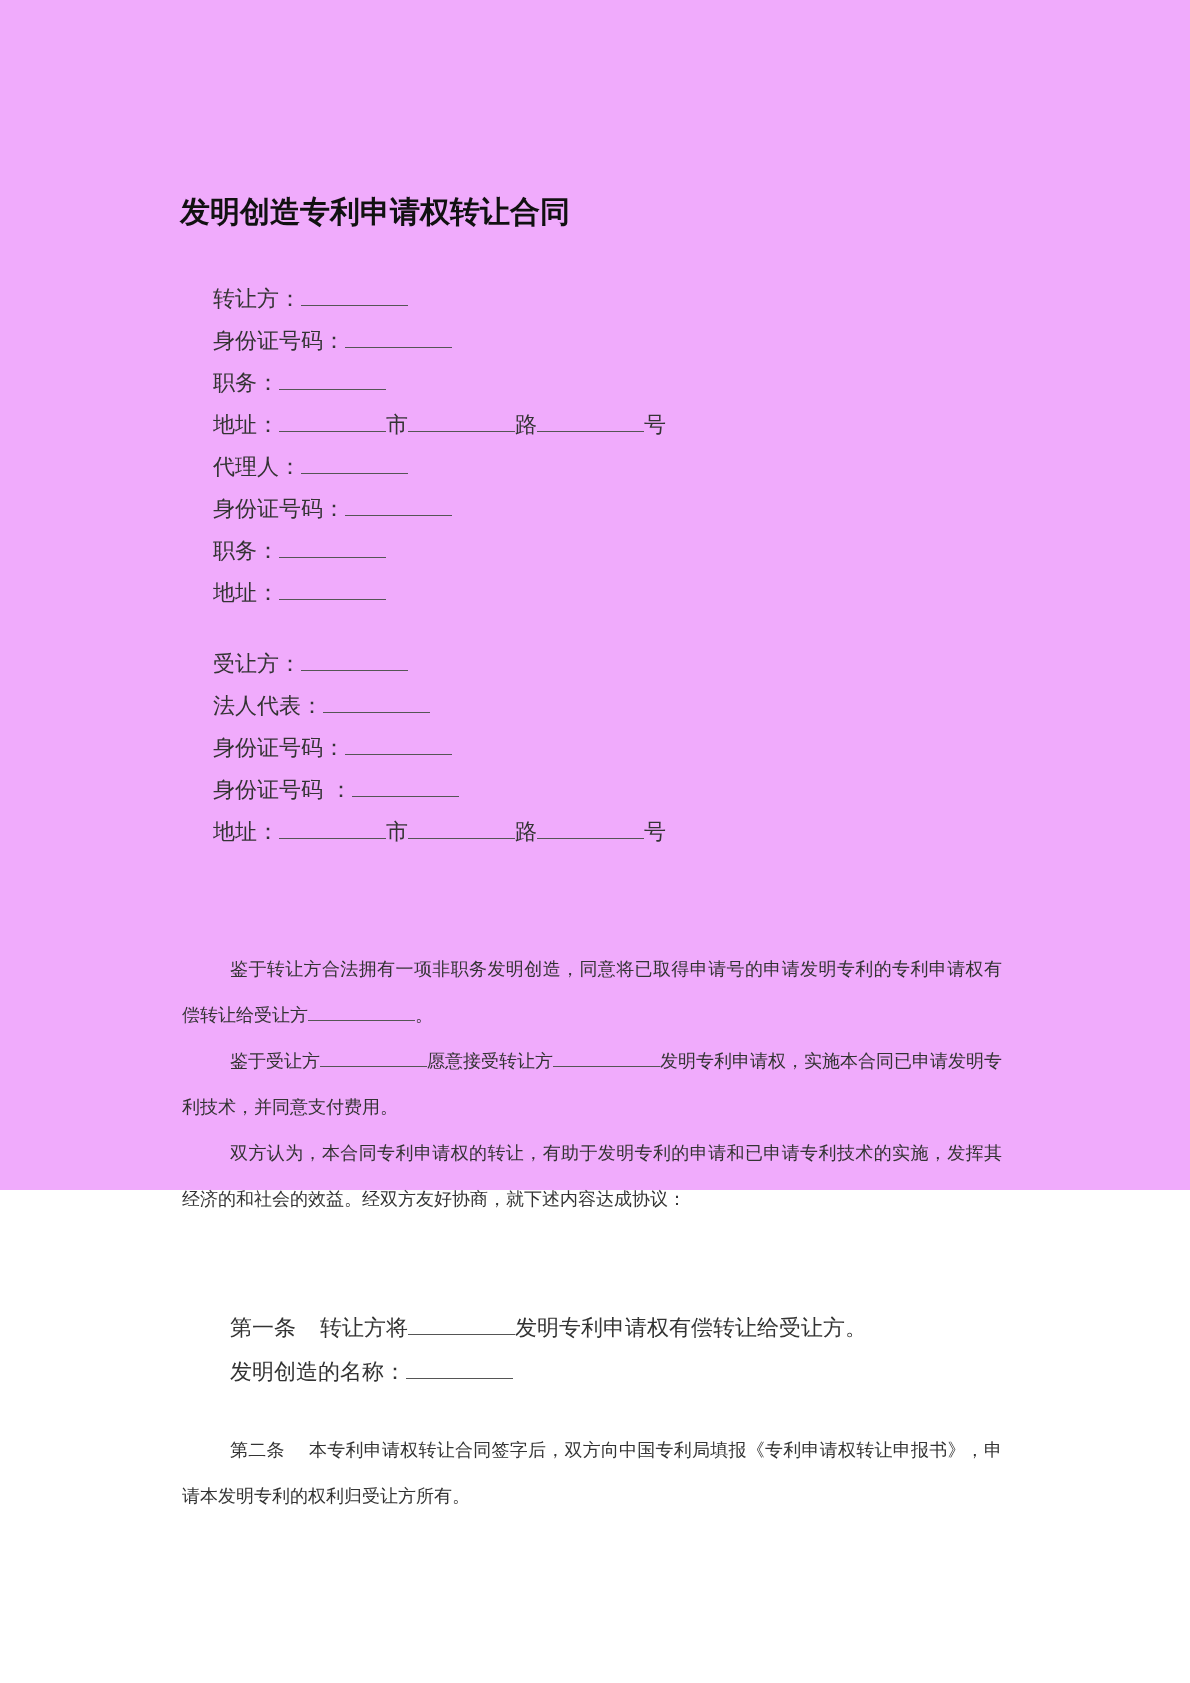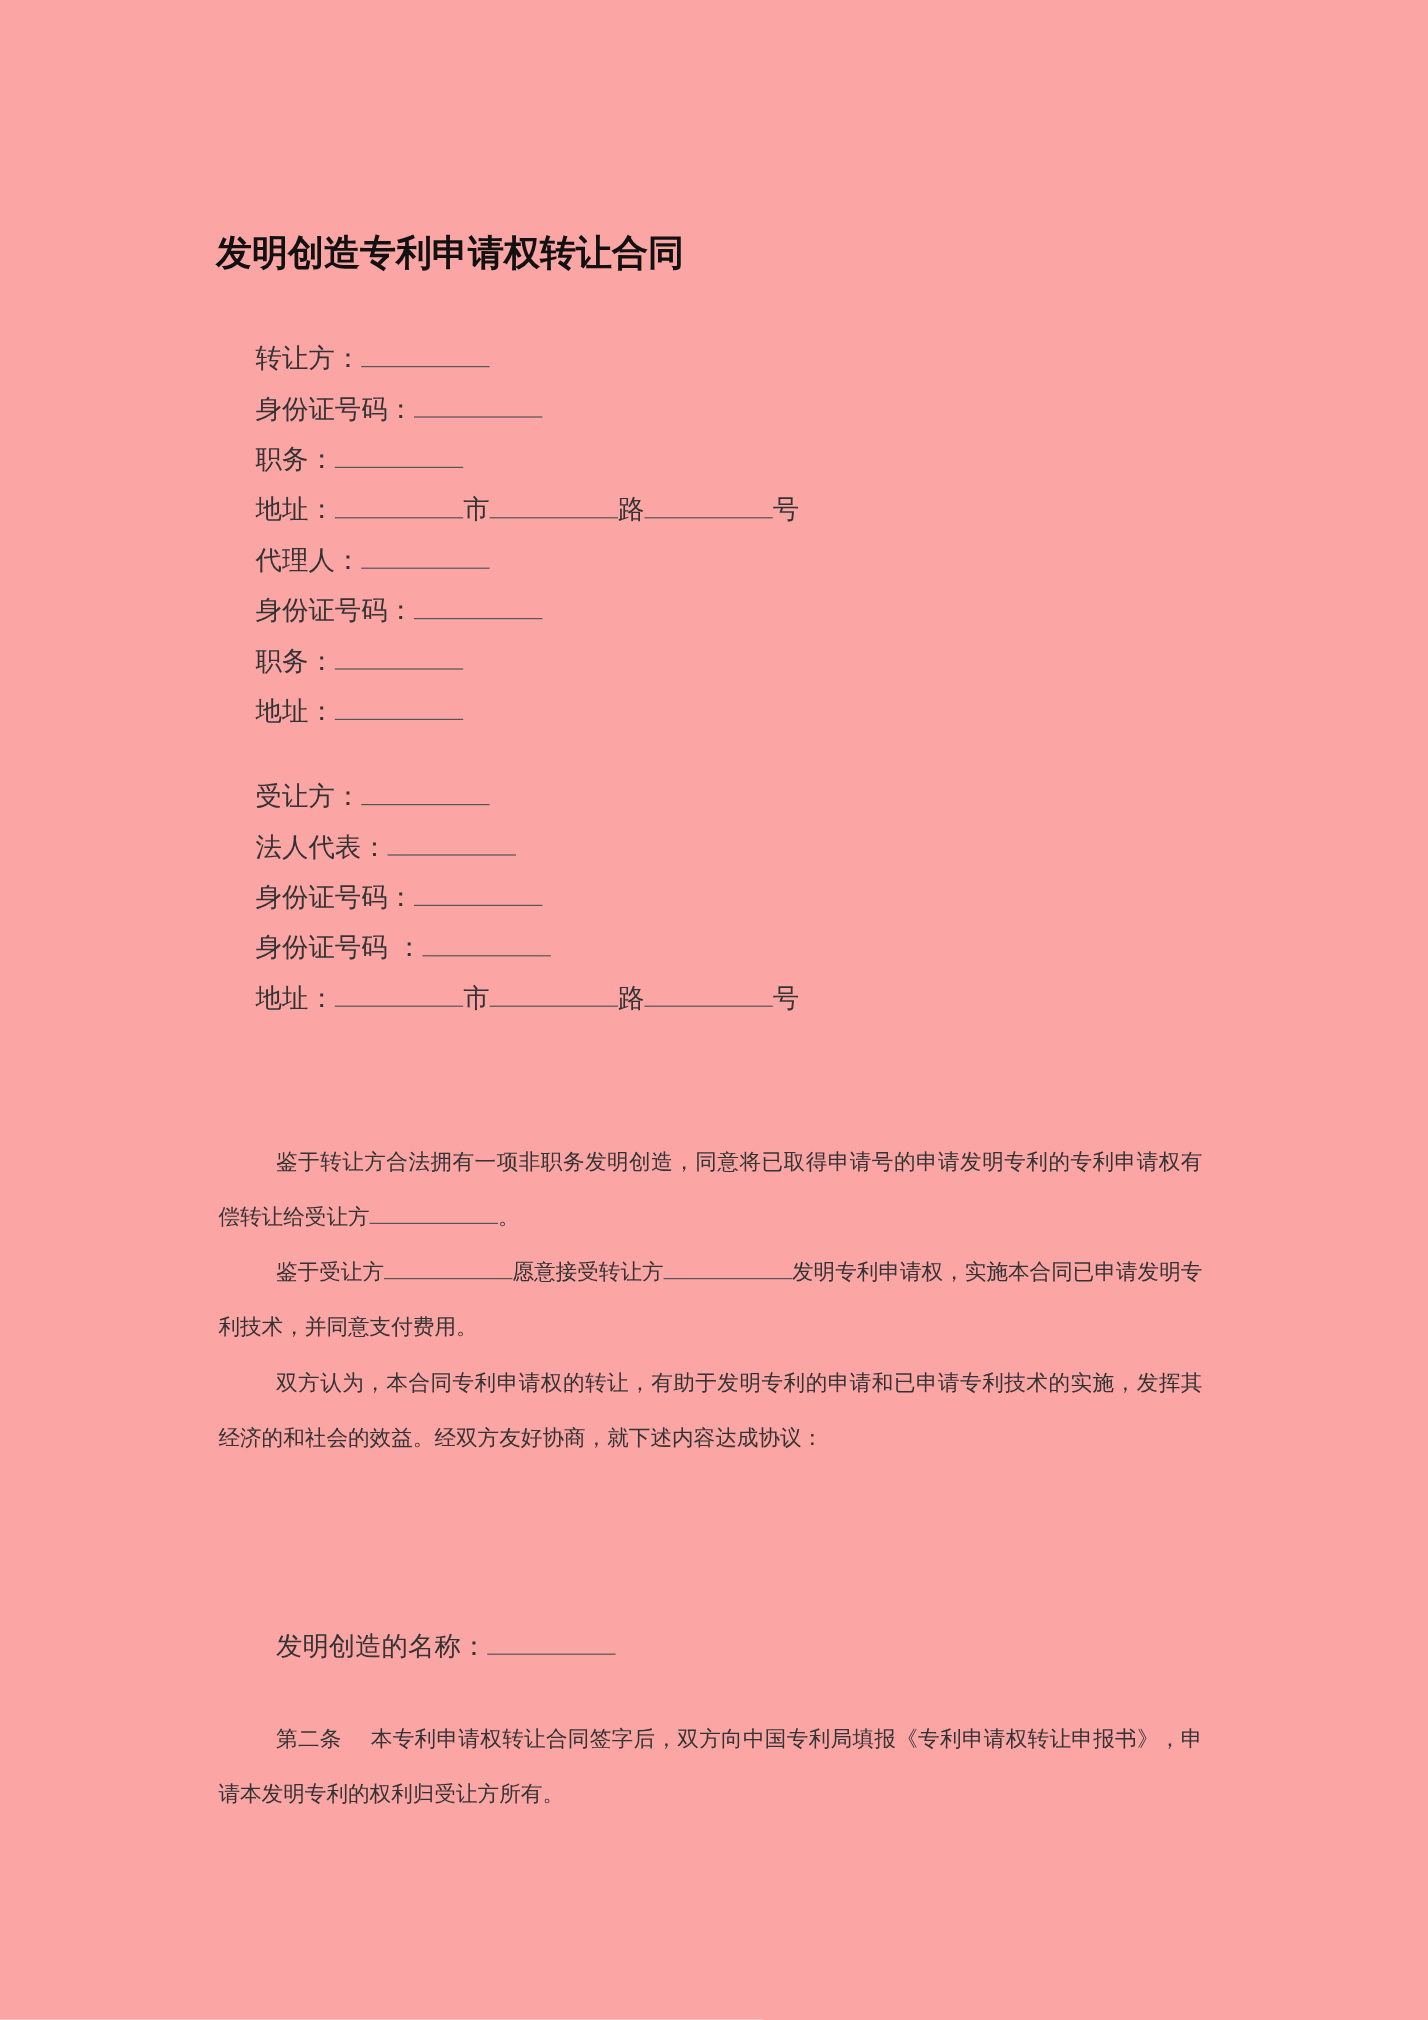--- a/index.html
+++ b/index.html
@@ -13,22 +13,22 @@
       position: relative;
       overflow: hidden;
       font-family: "DejaVu Serif", "Liberation Serif", serif;
       color: #222222;
     }
     .page {
       position: absolute;
       left: 0;
       top: 0;
       width: 1190px;
-      height: 1683px;
-      background: #fca5a5;
+      height: 1190px;
+      background: #f0abfc;
     }
     .title {
       position: absolute;
       left: 180px;
       top: 192px;
       font-family: "DejaVu Sans", "Liberation Sans", sans-serif;
       font-weight: bold;
       font-size: 30px;
       letter-spacing: 0px;
       color: #111111;
@@ -122,19 +122,22 @@
   <div class="field-line" style="top:816px;">
     <span>地址：</span><span class="blank"></span><span>市</span><span class="blank"></span><span>路</span><span class="blank"></span><span>号</span>
   </div>
 
   <p class="para" style="top:946px;"><span>鉴于转让方合法拥有一项非职务发明创造，同意将已取得申请号的申请发明专利的专利申请权有偿转让给受让方</span><span class="blank"></span><span>。</span></p>
 
   <p class="para" style="top:1038px;"><span>鉴于受让方</span><span class="blank"></span><span>愿意接受转让方</span><span class="blank"></span><span>发明专利申请权，实施本合同已申请发明专利技术，并同意支付费用。</span></p>
 
   <p class="para" style="top:1130px;"><span>双方认为，本合同专利申请权的转让，有助于发明专利的申请和已申请专利技术的实施，发挥其经济的和社会的效益。经双方友好协商，就下述内容达成协议：</span></p>
 
+  <div class="clause" style="top:1312px;">
+    <span>第一条</span><span class="sp"></span><span>转让方将</span><span class="blank"></span><span>发明专利申请权有偿转让给受让方。</span>
+  </div>
   <div class="clause" style="top:1356px;">
     <span>发明创造的名称：</span><span class="blank"></span>
   </div>
 
   <p class="para" style="top:1427px;"><span>第二条</span><span class="sp"></span><span>本专利申请权转让合同签字后，双方向中国专利局填报《专利申请权转让申报书》，申请本发明专利的权利归受让方所有。</span></p>
 
 </div>
 
 </body></html>

